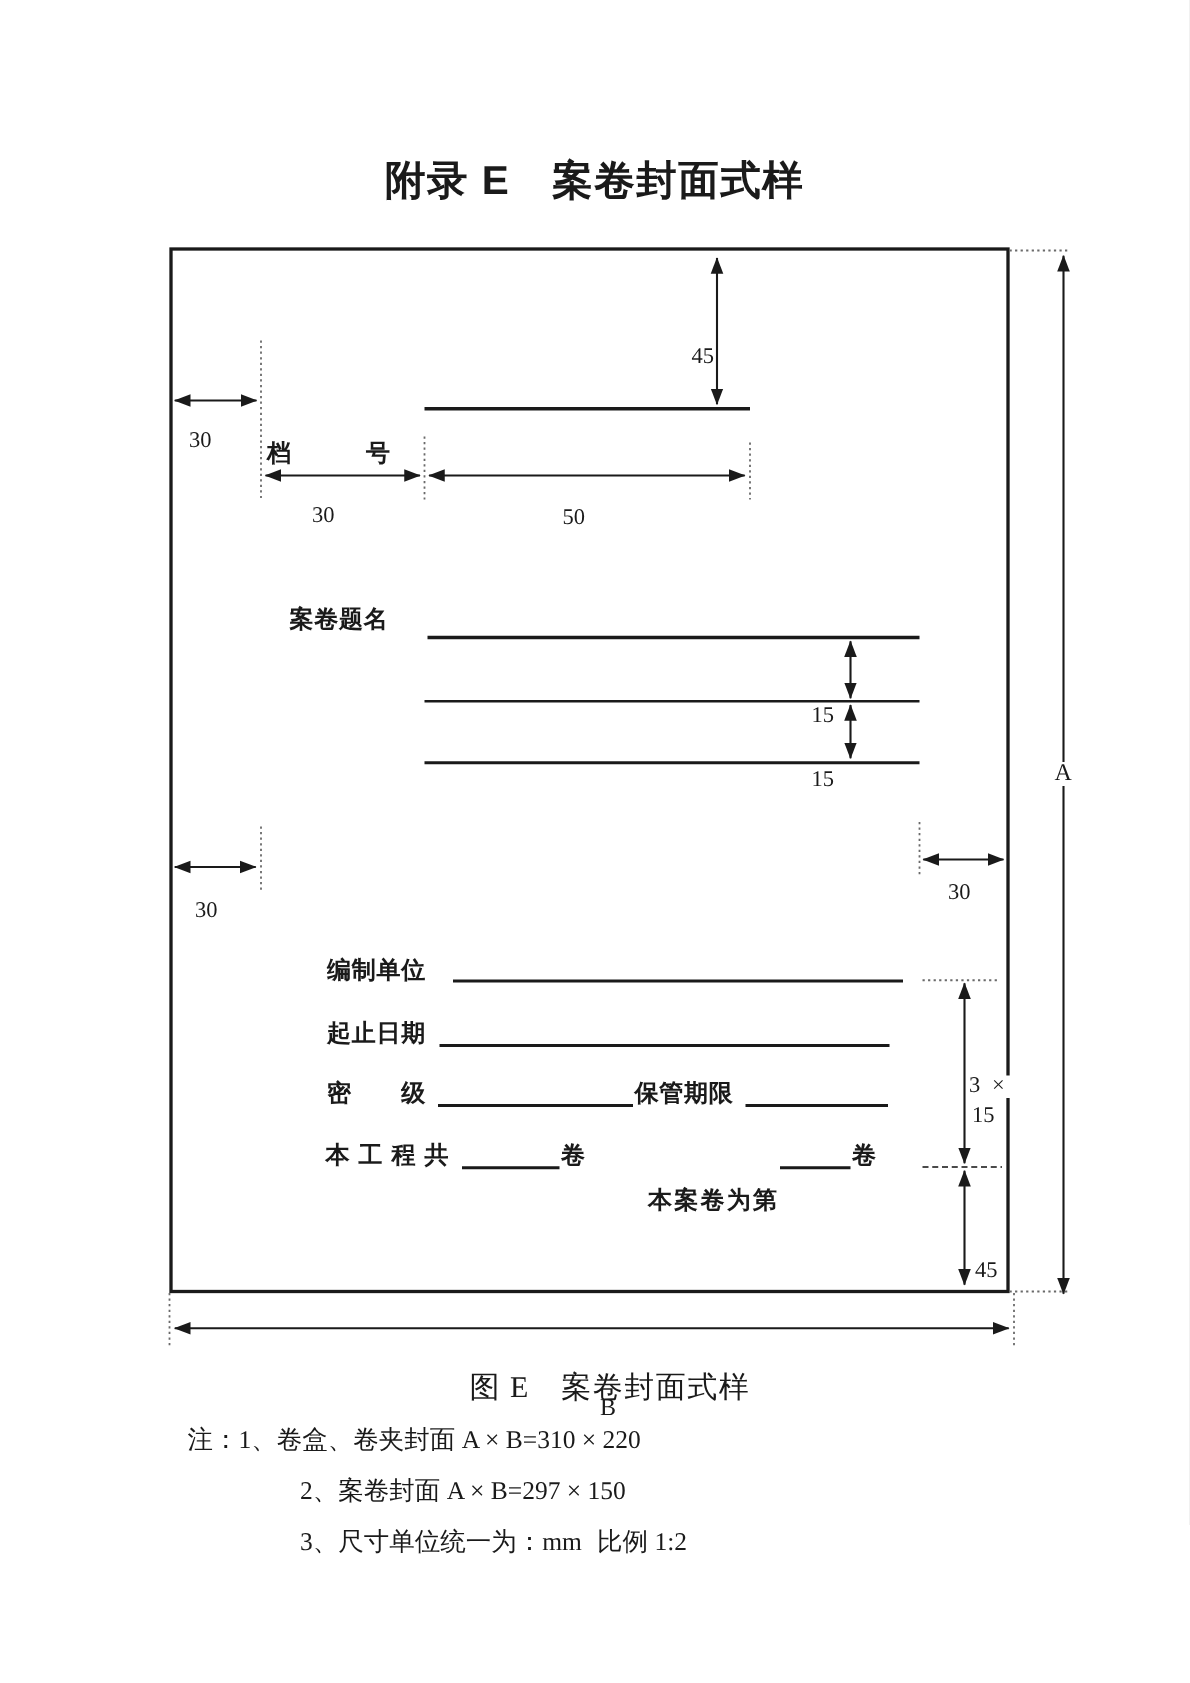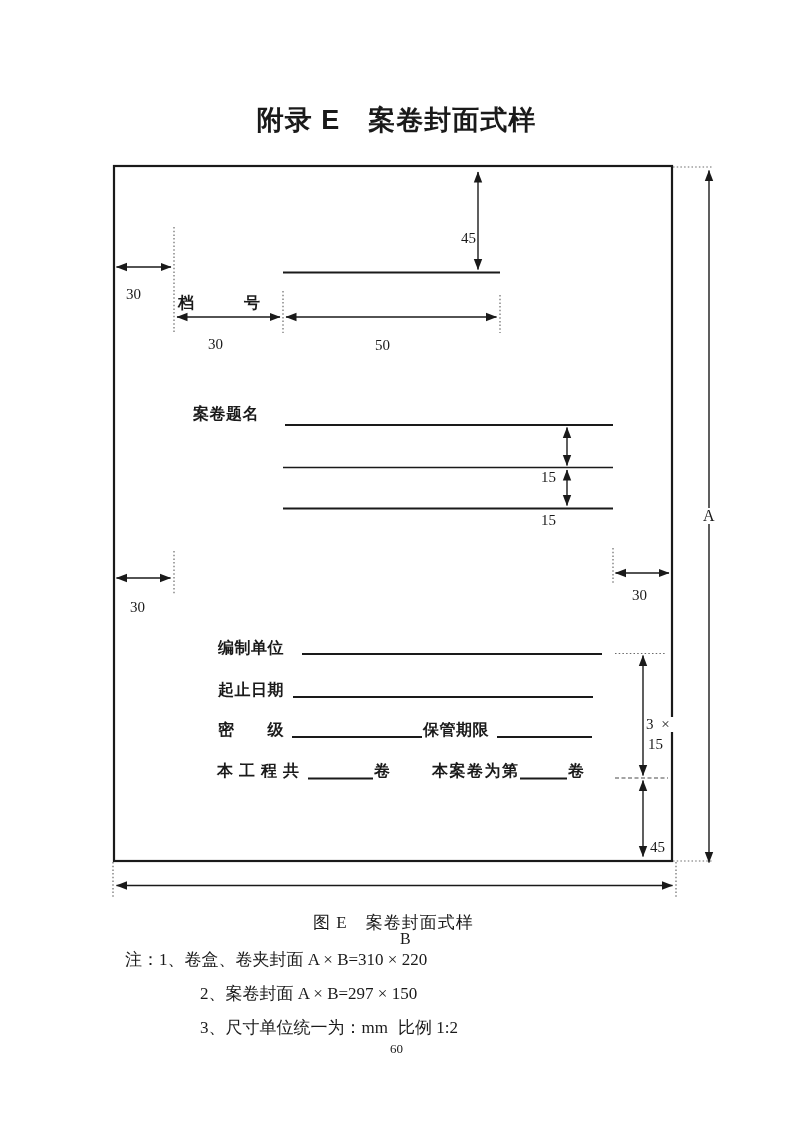--- a/index.html
+++ b/index.html
@@ -9,27 +9,27 @@
     font-family:"Liberation Serif", serif;
   }
   svg.lines { position:absolute; left:0; top:0; width:793px; height:1122px; }
   .abs { position:absolute; white-space:pre; line-height:1; }
   .dim { font-family:"Liberation Serif", serif; font-size:15px;margin-top:43px; }
   .lbl { font-family:"Liberation Sans", sans-serif; font-weight:bold; font-size:16px; letter-spacing:0.5px; }
   .title {
     position:absolute; left:0; top:102px; width:100%; text-align:center;
     font-family:"Liberation Sans", sans-serif; font-weight:bold; font-size:27px; letter-spacing:1px; white-space:pre;
   }
-  .caption { position:absolute; left:313px; top:911px; font-size:17px; letter-spacing:1px; white-space:pre; }
+  .caption { position:absolute; left:313px; top:911px; font-size:20px; letter-spacing:1px; white-space:pre; }
   .note { position:absolute; font-size:17px; white-space:pre; }
   .pagenum { position:absolute; left:0; top:1041px; width:100%; text-align:center; font-size:13px; }
   .whitebg { background:#ffffff; padding:0 2px; }
   .ls2 { letter-spacing:2px; }
   .ls6 { letter-spacing:6px; }
-  .ls15 { letter-spacing:1.5px; }
+  .ls15 { letter-spacing:1.5px;margin-top:30px; }
 </style>
 </head>
 <body>
 
 <div class="page">
 
   <div class="title">附录 E　案卷封面式样</div>
 
   <svg class="lines" viewBox="0 0 793 1122" xmlns="http://www.w3.org/2000/svg">
     <defs>
@@ -113,15 +113,14 @@
   <span class="abs lbl ls6" style="left:217px; top:763px;">本工程共</span>
   <span class="abs lbl" style="left:374px; top:763px;">卷</span>
   <span class="abs lbl ls15" style="left:432px; top:763px;">本案卷为第</span>
   <span class="abs lbl" style="left:568px; top:763px;">卷</span>
 
   <div class="caption">图 E　案卷封面式样</div>
   <div class="note" style="left:125px; top:948px;">注：1、卷盒、卷夹封面 A × B=310 × 220</div>
   <div class="note" style="left:200px; top:982px;">2、案卷封面 A × B=297 × 150</div>
   <div class="note" style="left:200px; top:1016px;">3、尺寸单位统一为：mm</div>
   <div class="note" style="left:398px; top:1016px;">比例 1:2</div>
-  <div class="pagenum">60</div>
 
 </div>
 
 </body></html>

